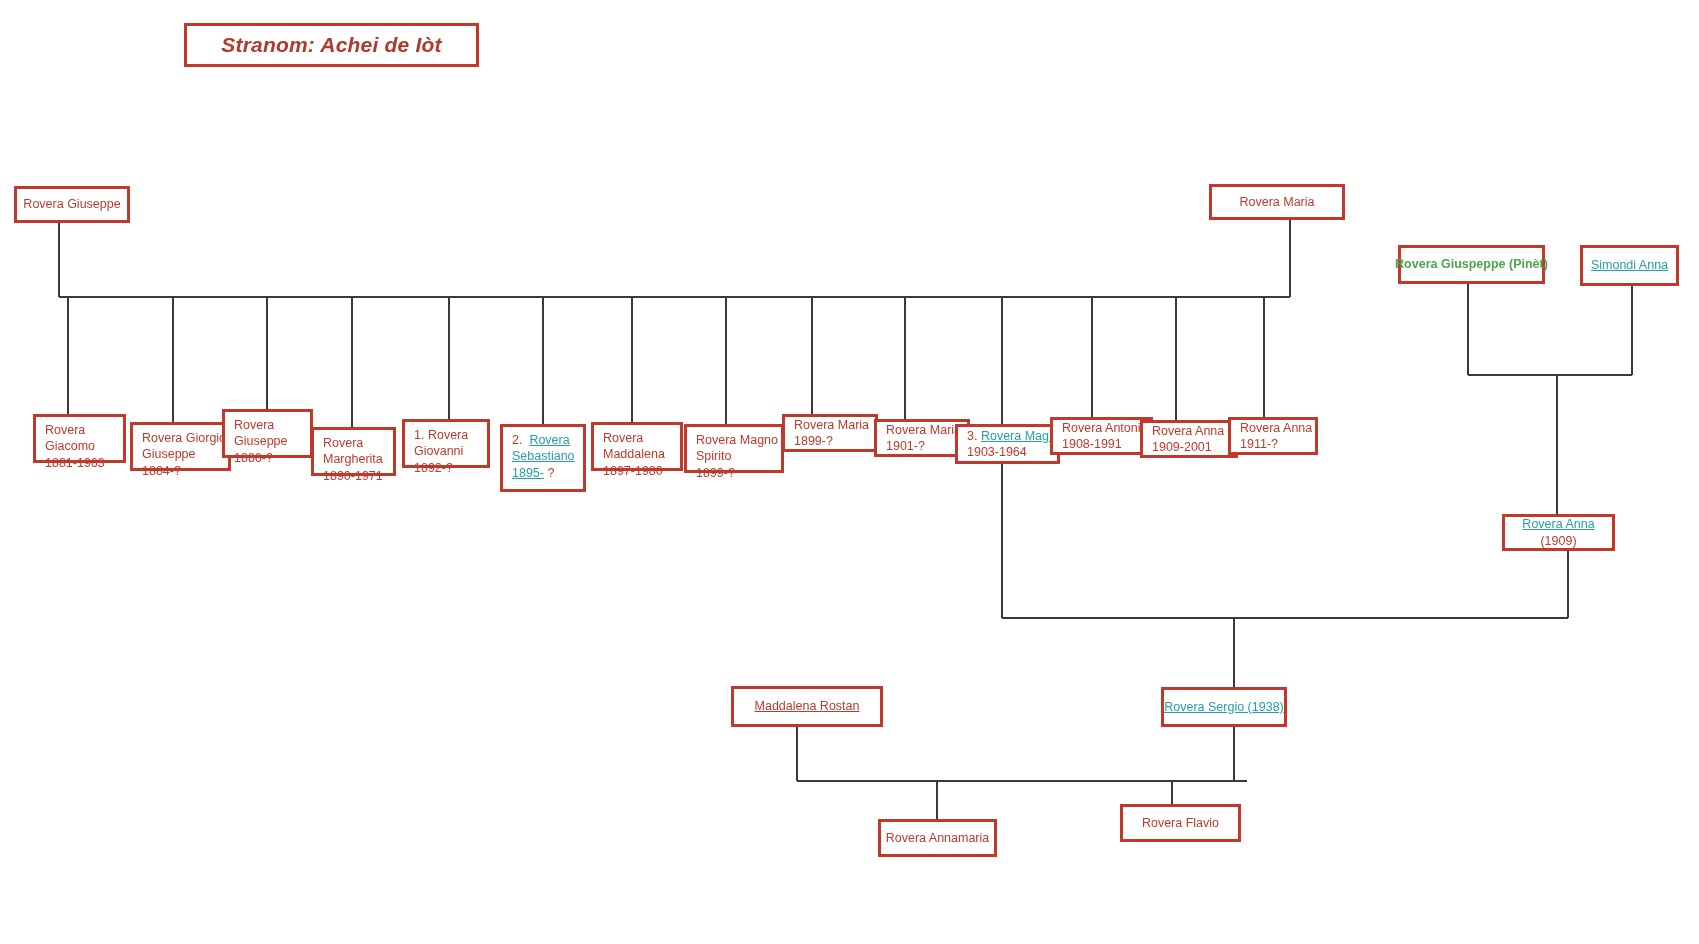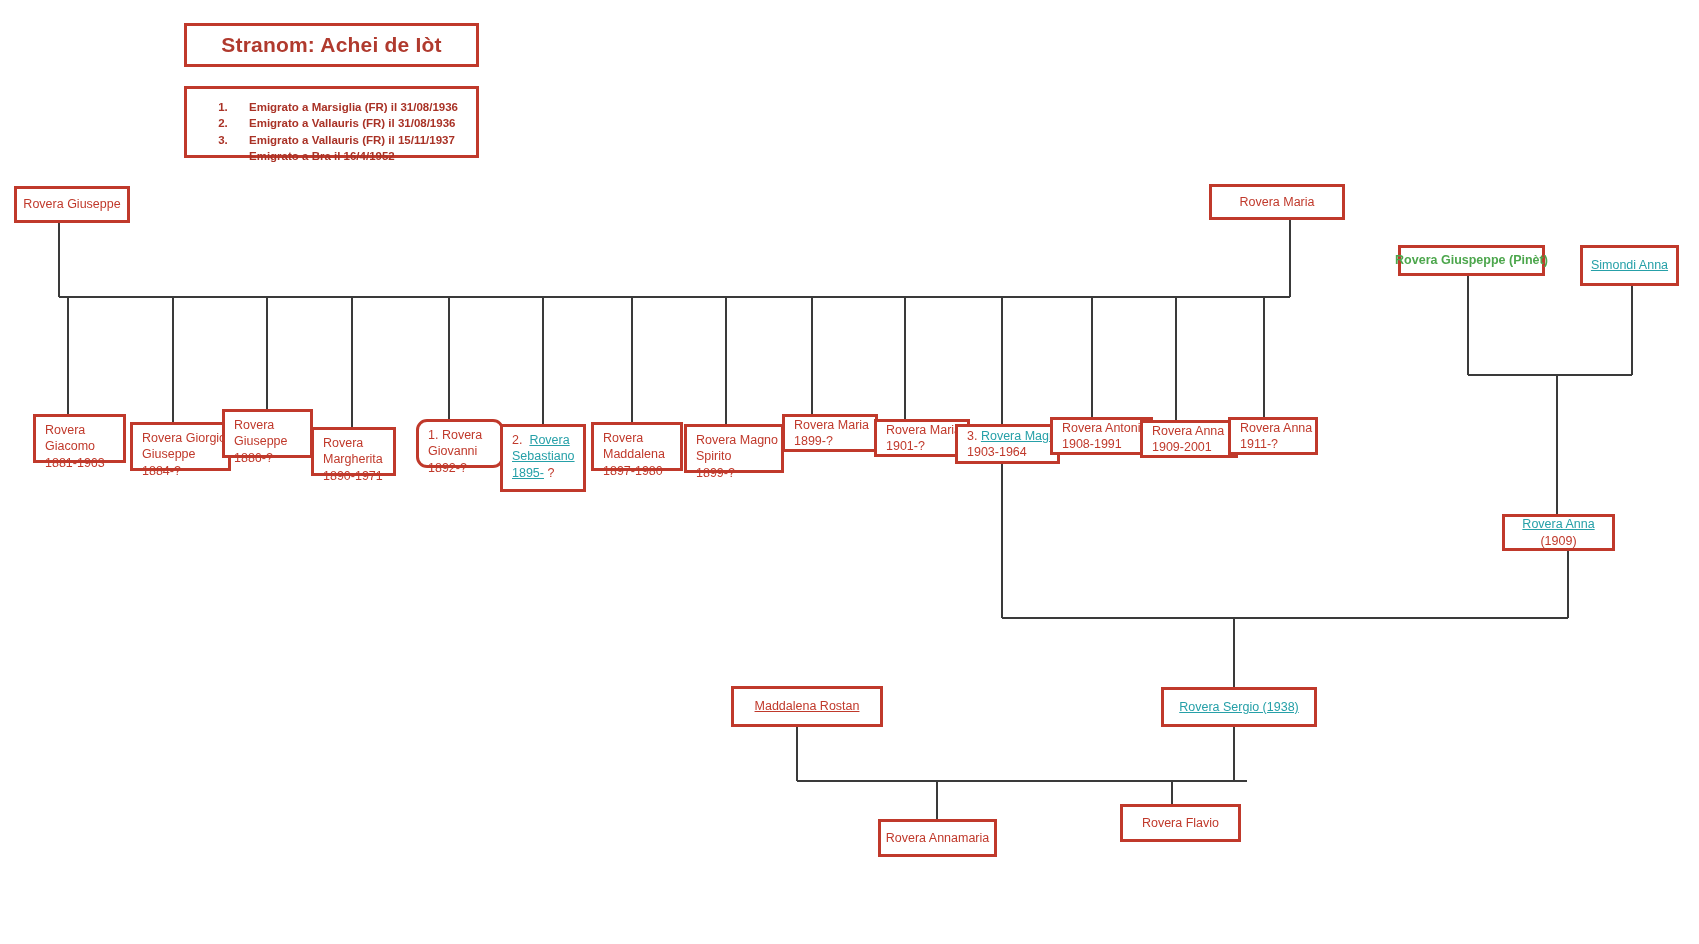--- a/index.html
+++ b/index.html
@@ -51,20 +51,21 @@
   .node .ln { white-space: nowrap; }
   .title-box {
     position: absolute;
     box-sizing: border-box;
     border: 3px solid #c0392b;
     background: #ffffff;
     display: flex;
     align-items: center;
     justify-content: center;
     z-index: 5;
+    font-style: italic;
   }
   .title-box .t {
     color: #b03a2e;
     font-size: 21px;
     font-weight: bold;
     letter-spacing: 0.2px;
   }
   .notes-box {
     position: absolute;
     box-sizing: border-box;
@@ -156,38 +157,30 @@
 
       <line x1="937" y1="781" x2="937" y2="819"></line>
       <line x1="1172" y1="781" x2="1172" y2="822"></line>
     </g>
   </svg>
 
   <div class="title-box" style="left:184px; top:23px; width:295px; height:44px;">
     <span class="t">Stranom: Achei de Iòt</span>
   </div>
 
-  <div class="notes-box" style="left:184px; top:86px; width:295px; height:72px;">
-    <ol>
-      <li>Emigrato a Marsiglia (FR) il 31/08/1936</li>
-      <li>Emigrato a Vallauris (FR) il 31/08/1936</li>
-      <li>Emigrato a Vallauris (FR) il 15/11/1937</li>
-    </ol>
-    <div class="extra">Emigrato a Bra il 16/4/1952</div>
-  </div>
 
   <div class="node center" style="left:14px; top:186px; width:116px; height:37px;">
     <span class="ln">Rovera Giuseppe</span>
   </div>
 
   <div class="node center" style="left:1209px; top:184px; width:136px; height:36px;">
     <span class="ln">Rovera Maria</span>
   </div>
 
-  <div class="node center" style="left:1398px; top:245px; width:147px; height:31px;">
+  <div class="node center" style="left:1398px; top:245px; width:147px; height:39px;">
     <span class="ln grn">Rovera Giuspeppe (Pinèt)</span>
   </div>
 
   <div class="node center" style="left:1580px; top:245px; width:99px; height:41px;">
     <span class="ln lnk">Simondi Anna</span>
   </div>
 
   <div class="node" style="left:33px; top:414px; width:93px; height:49px;">
     <div class="ln">Rovera</div>
     <div class="ln">Giacomo</div>
@@ -205,21 +198,21 @@
     <div class="ln">Giuseppe</div>
     <div class="ln">1886-?</div>
   </div>
 
   <div class="node" style="left:311px; top:427px; width:85px; height:49px;">
     <div class="ln">Rovera</div>
     <div class="ln">Margherita</div>
     <div class="ln">1890-1971</div>
   </div>
 
-  <div class="node" style="left:416px; top:419px; width:88px; height:49px;border-radius:11px;">
+  <div class="node" style="left:402px; top:419px; width:88px; height:49px;">
     <div class="ln"><span>1.</span> <span>Rovera</span></div>
     <div class="ln">Giovanni</div>
     <div class="ln">1892-?</div>
   </div>
 
   <div class="node" style="left:500px; top:424px; width:86px; height:68px;">
     <div class="ln"><span class="num">2.</span>&nbsp; <span class="lnk">Rovera</span></div>
     <div class="ln"><span class="lnk">Sebastiano</span></div>
     <div class="ln"><span class="lnk">1895-</span> <span class="num">?</span></div>
   </div>
@@ -268,21 +261,21 @@
 
   <div class="node center" style="left:1502px; top:514px; width:113px; height:37px;">
     <span class="ln lnk">Rovera Anna</span>
     <span class="ln">(1909)</span>
   </div>
 
   <div class="node center" style="left:731px; top:686px; width:152px; height:41px;text-decoration:underline;">
     <span class="ln">Maddalena Rostan</span>
   </div>
 
-  <div class="node center" style="left:1161px; top:687px; width:156px; height:40px;">
+  <div class="node center" style="left:1161px; top:687px; width:126px; height:40px;">
     <span class="ln lnk">Rovera Sergio (1938)</span>
   </div>
 
   <div class="node center" style="left:878px; top:819px; width:119px; height:38px;">
     <span class="ln">Rovera Annamaria</span>
   </div>
 
   <div class="node center" style="left:1104px; top:804px; width:121px; height:38px;margin-left:16px;">
     <span class="ln">Rovera Flavio</span>
   </div>

